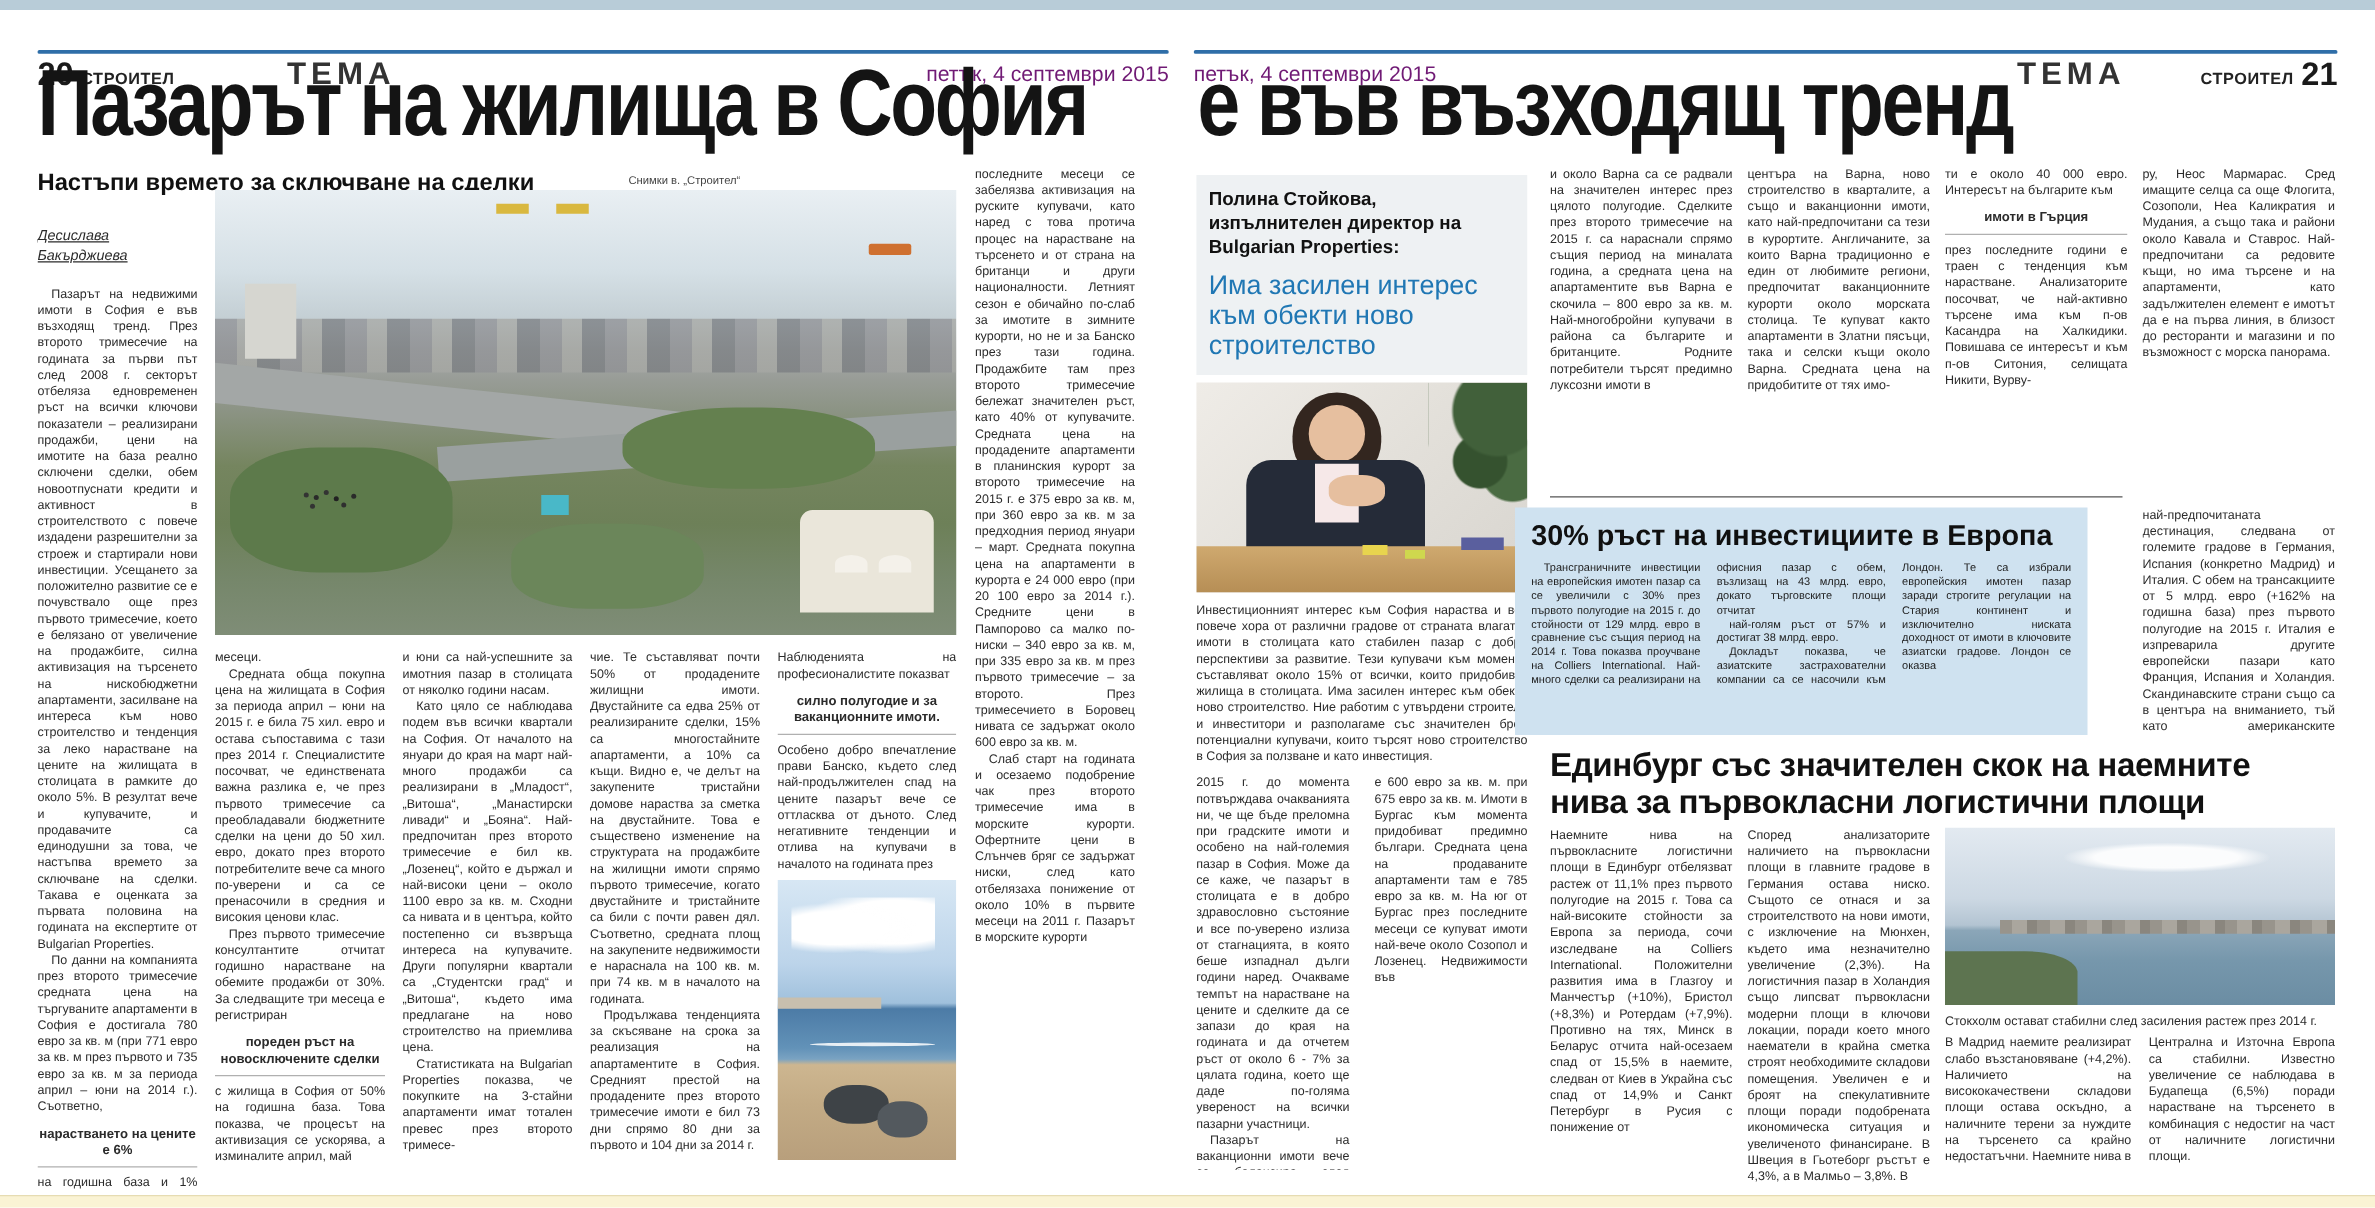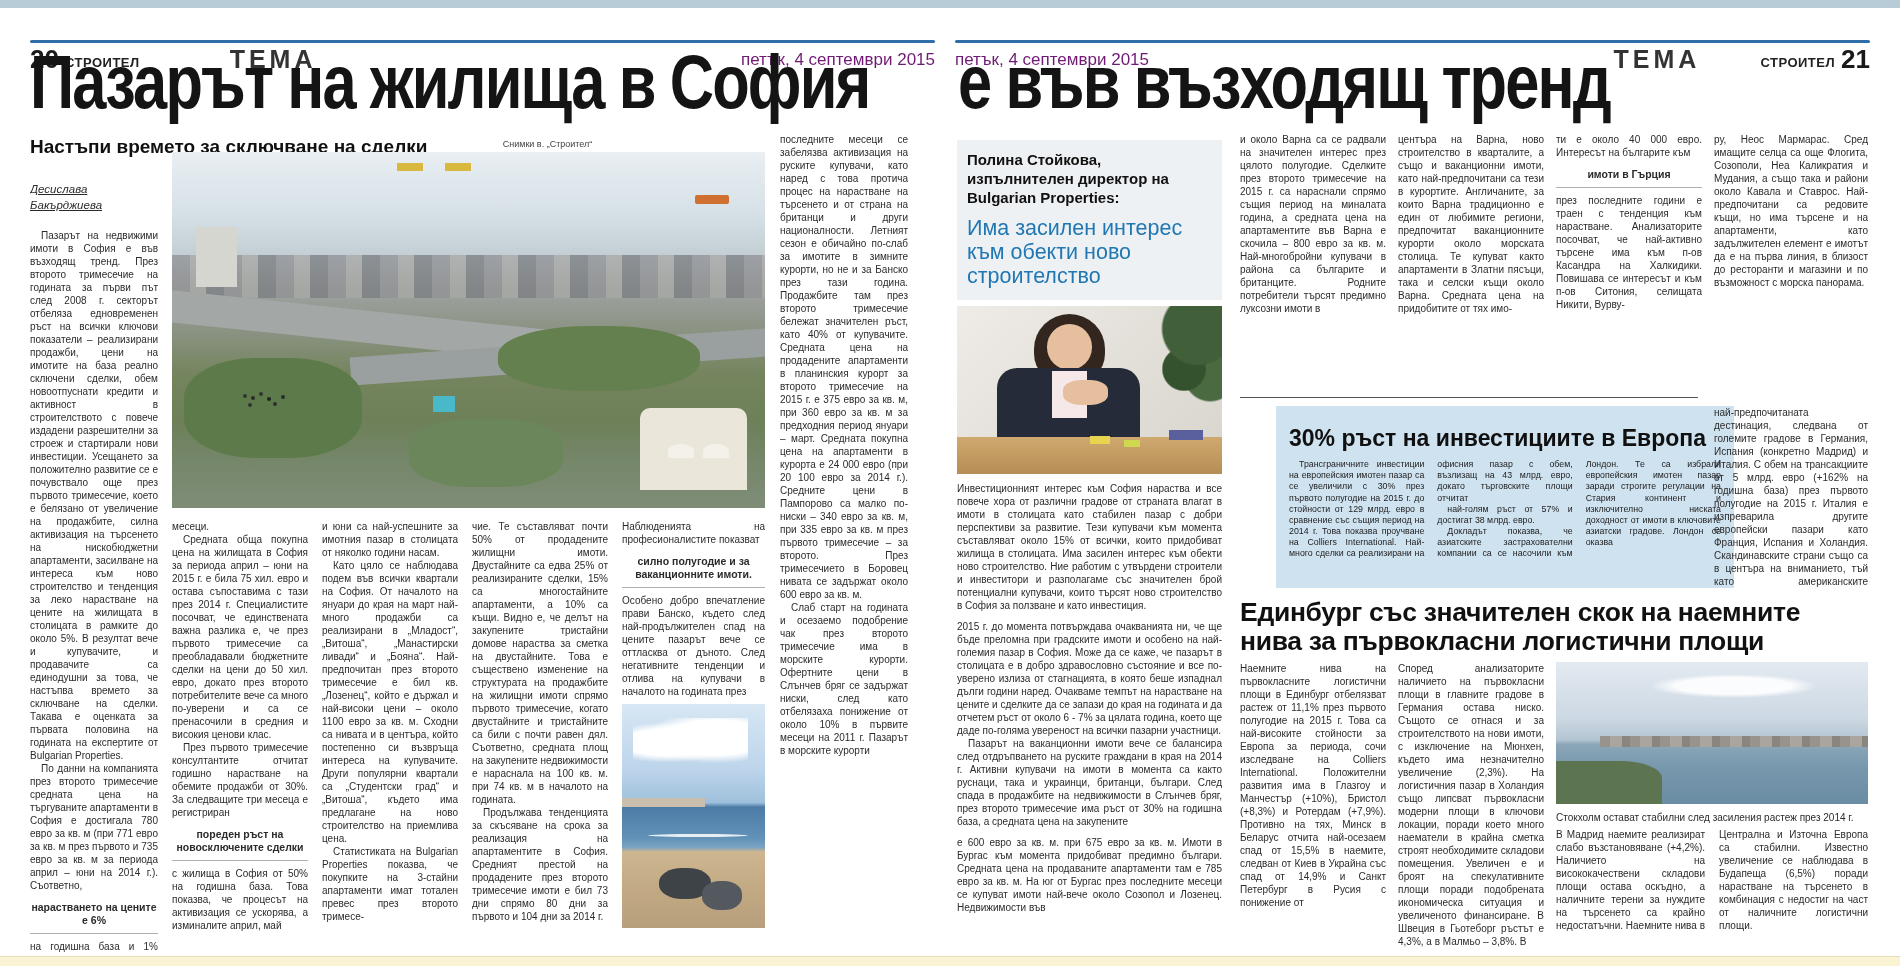--- a/index.html
+++ b/index.html
@@ -71,26 +71,26 @@
   #edinburgh-photo{width:100%;height:142px;
     background:linear-gradient(180deg,#e3eaf1 0%,#ccd8e3 40%,#b3c4d2 55%,#8ba6b8 58%,#7697ac 75%,#6b8da3 100%);}
   .e-city{top:52%;left:14%;right:0;height:8%;background:repeating-linear-gradient(90deg,#98948c 0 10px,#aaa69e 10px 22px,#8a867e 22px 30px);}
   .e-green{bottom:0;left:0;width:34%;height:30%;background:#5d7450;border-radius:0 40% 0 0;}
   .e-cloud{top:8%;left:28%;width:58%;height:18%;background:radial-gradient(ellipse,#fff 0 45%,transparent 65%);opacity:.9;}
   
   #interview{left:957px;top:140px;width:265px;height:818px;overflow:hidden;}
   .kicker-block{background:#eef1f3;padding:10px 10px 12px;}
   .kicker{font-size:15px;font-weight:bold;line-height:1.28;color:#111;}
   .iv-title{font-size:21.5px;font-weight:400;line-height:1.12;color:#2077b4;margin-top:8px;}
-  .iv-cols{display:flex;gap:8px;height:316px;overflow:hidden;margin-top:8px;flex-direction:column;}
+  .iv-cols{display:flex;gap:20px;height:316px;overflow:hidden;margin-top:8px;}
   .iv-cols>div{flex:1;}
   
   .rp-col{top:133px;width:146px;height:258px;}
   #box-rule{left:1240px;top:397px;width:458px;height:1px;background:#555;}
-  #europe-box{left:1276px;top:406px;width:458px;height:182px;background:#cfe2f0;padding:19px 13px;box-sizing:border-box;overflow:hidden;}
+  #europe-box{left:1212px;top:406px;width:458px;height:182px;background:#cfe2f0;padding:9px 13px;box-sizing:border-box;overflow:hidden;}
   #europe-box h3{margin:0 0 7px;font-size:23px;font-weight:bold;color:#101010;}
   .box-body{column-count:3;column-gap:13px;font-size:8.8px;line-height:1.27;text-align:justify;}
   .box-body p{margin:0;text-indent:10px;}
   #box-cont{left:1714px;top:406px;width:154px;height:182px;}
   #ed-title{left:1240px;top:598px;width:628px;font-size:26.5px;font-weight:bold;line-height:1.1;letter-spacing:-.3px;color:#111;}
   #footer-strip{left:0;top:956px;width:1900px;height:10px;background:#faf3d4;border-top:1px solid #e6dcb2;}
 </style>
 </head>
 <body>
 

